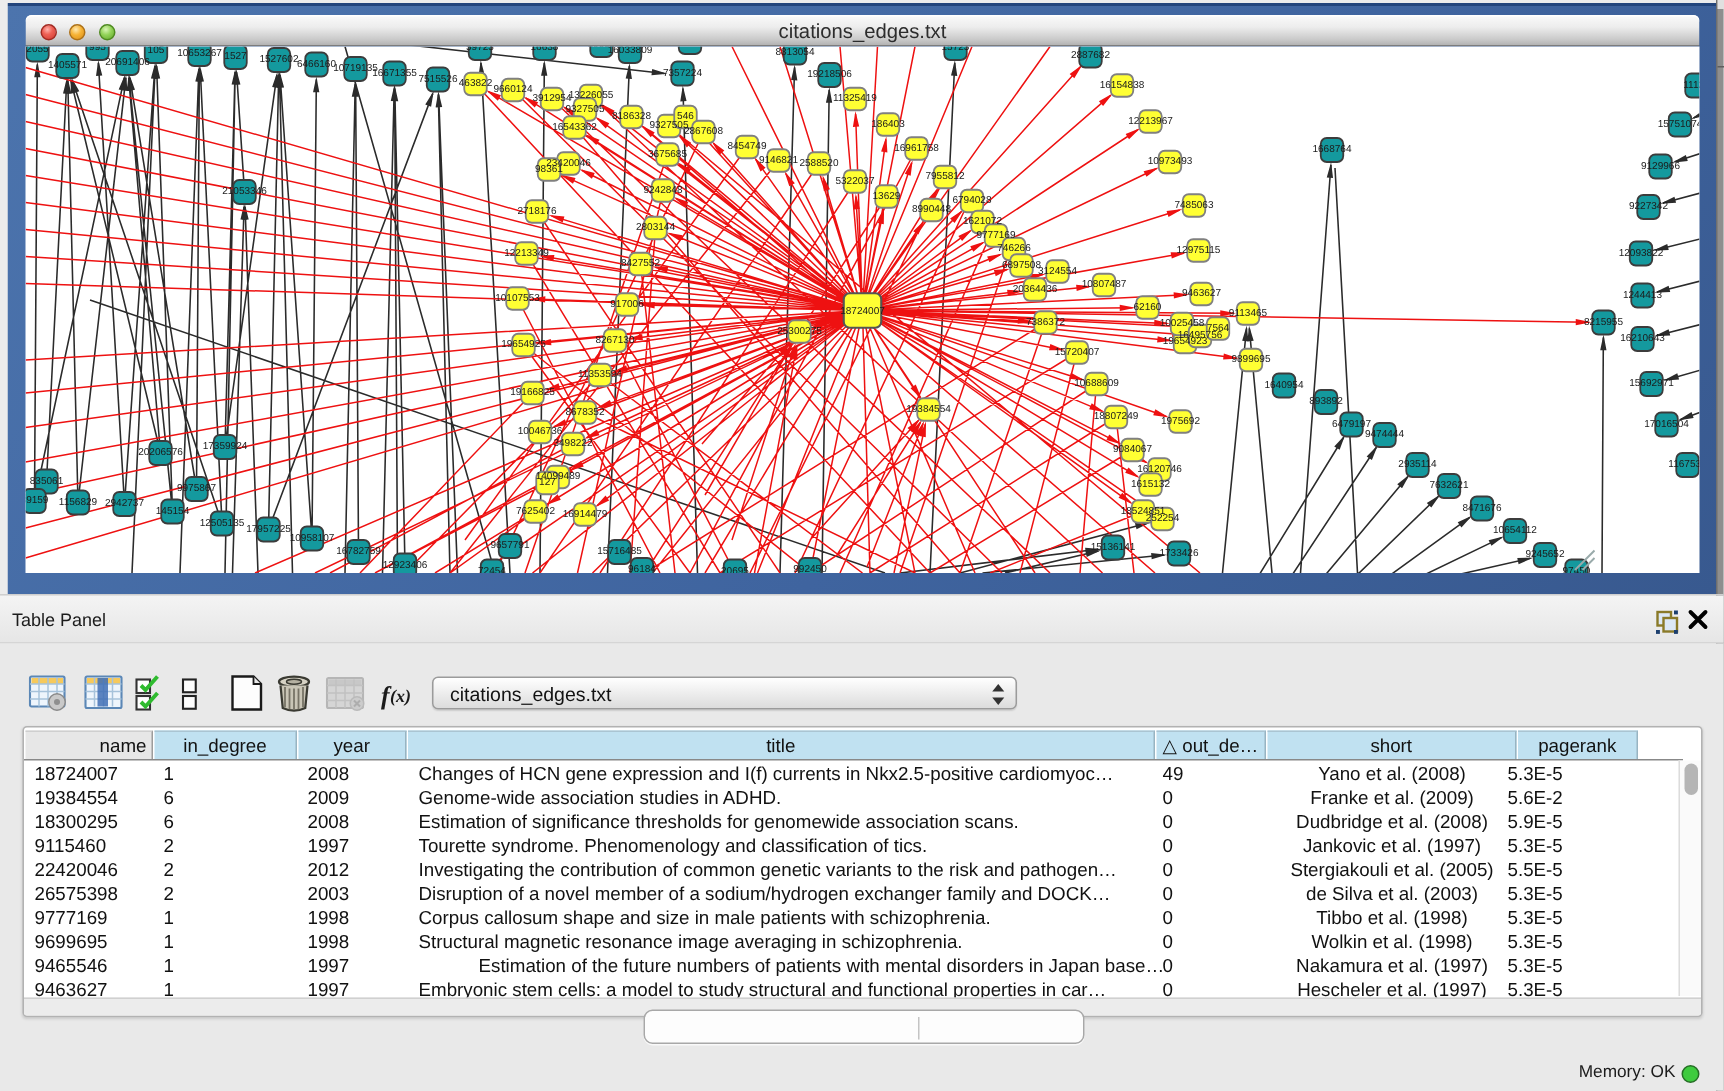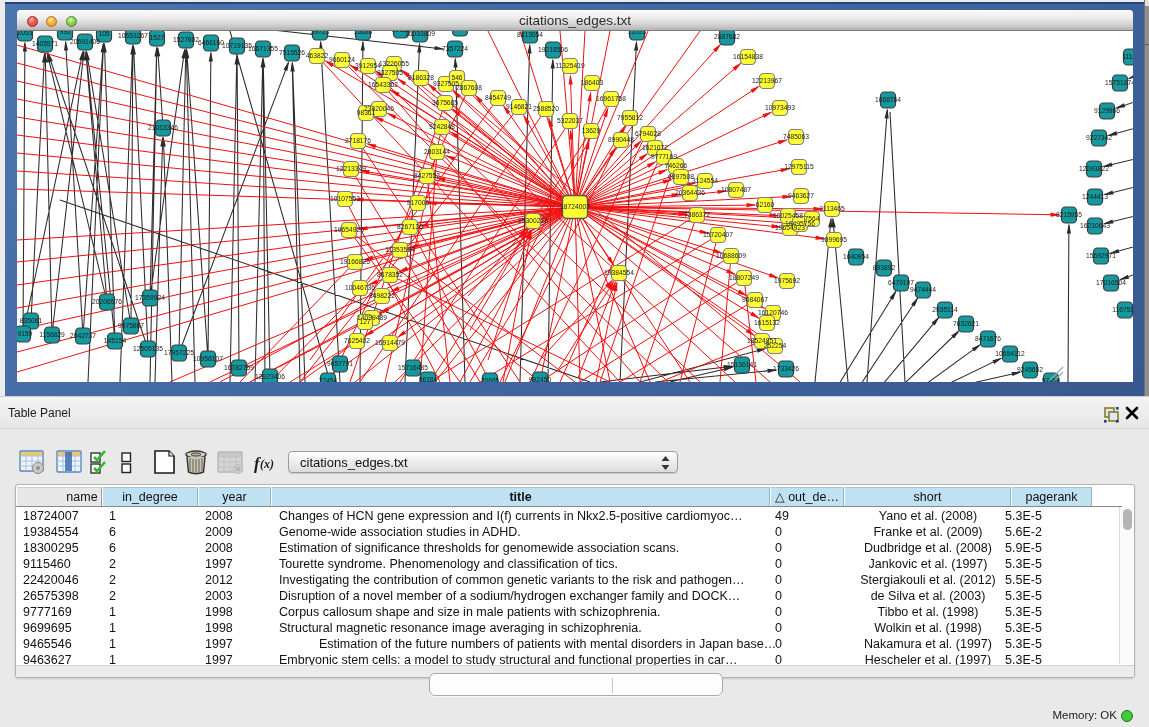--- a/index.html
+++ b/index.html
@@ -465,21 +465,21 @@
         <path d="M5.5 1 L9.5 6 L1.5 6 Z" fill="#333"></path>
         <path d="M5.5 15 L9.5 10 L1.5 10 Z" fill="#333"></path>
       </svg>
     </div>
 
     <div class="abs" id="tbl">
       <div class="abs" id="thead">
 <div class="th" id="th0" style="left:0px;width:85px;">name</div>
 <div class="th" style="left:86px;width:95px;">in_degree</div>
 <div class="th" style="left:182px;width:72px;">year</div>
-<div class="th" style="left:255px;width:498px;font-weight:bold;">title</div>
+<div class="th" style="left:255px;width:498px;">title</div>
 <div class="th" style="left:754px;width:73px;">△ out_de…</div>
 <div class="th" style="left:828px;width:166px;">short</div>
 <div class="th" style="left:995px;width:80px;">pagerank</div>
       </div>
       <div class="abs" id="thead-b"></div>
 <div class="row" style="top:23px;">
         <span class="c" style="left:6px;width:78px;">18724007</span>
         <span class="c" style="left:92px;width:88px;">1</span>
         <span class="c" style="left:188px;width:66px;">2008</span>
         <span class="c" style="left:262px;width:492px;">Changes of HCN gene expression and I(f) currents in Nkx2.5-positive cardiomyoc…</span>
@@ -513,21 +513,21 @@
         <span class="c" style="left:758px;width:68px;">0</span>
         <span class="c" style="left:828px;width:166px;text-align:center;">Jankovic et al. (1997)</span>
         <span class="c" style="left:988px;width:80px;">5.3E-5</span>
       </div>
 <div class="row" style="top:87px;">
         <span class="c" style="left:6px;width:78px;">22420046</span>
         <span class="c" style="left:92px;width:88px;">2</span>
         <span class="c" style="left:188px;width:66px;">2012</span>
         <span class="c" style="left:262px;width:492px;">Investigating the contribution of common genetic variants to the risk and pathogen…</span>
         <span class="c" style="left:758px;width:68px;">0</span>
-        <span class="c" style="left:828px;width:166px;text-align:center;">Stergiakouli et al. (2012)</span>
+        <span class="c" style="left:828px;width:166px;text-align:center;">Stergiakouli et al. (2005)</span>
         <span class="c" style="left:988px;width:80px;">5.5E-5</span>
       </div>
 <div class="row" style="top:103px;">
         <span class="c" style="left:6px;width:78px;">26575398</span>
         <span class="c" style="left:92px;width:88px;">2</span>
         <span class="c" style="left:188px;width:66px;">2003</span>
         <span class="c" style="left:262px;width:492px;">Disruption of a novel member of a sodium/hydrogen exchanger family and DOCK…</span>
         <span class="c" style="left:758px;width:68px;">0</span>
         <span class="c" style="left:828px;width:166px;text-align:center;">de Silva et al. (2003)</span>
         <span class="c" style="left:988px;width:80px;">5.3E-5</span>

